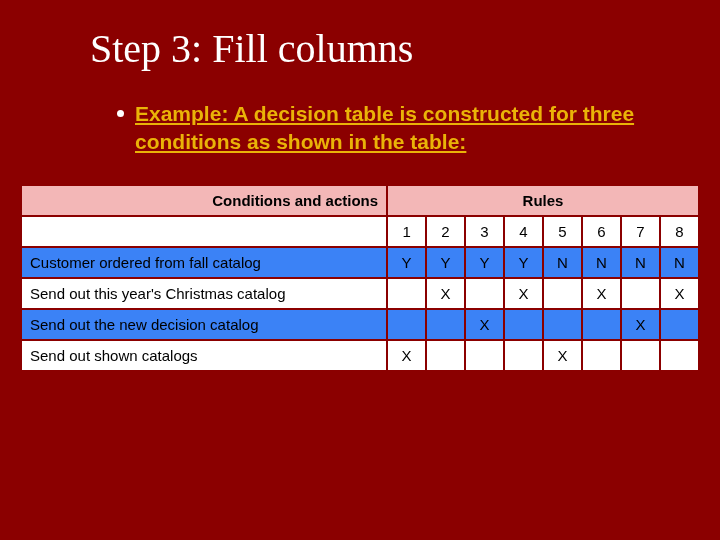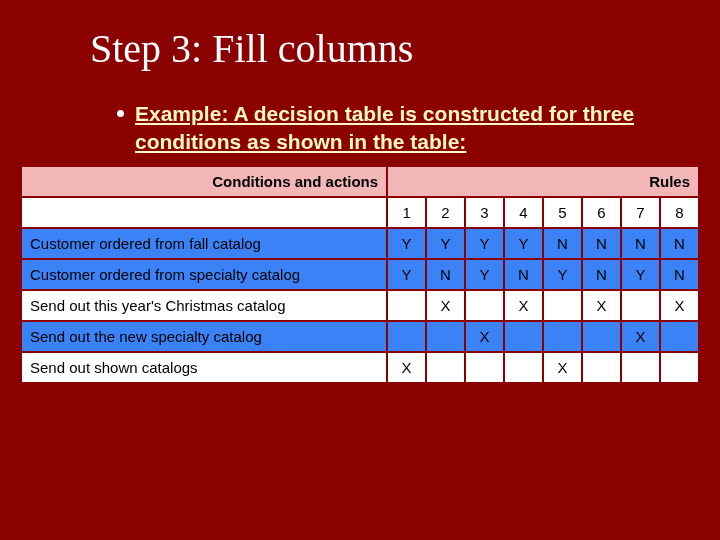--- a/index.html
+++ b/index.html
@@ -21,26 +21,26 @@
   }
   .title {
     color: #fff;
     font-family: Georgia, "Times New Roman", serif;
     font-size: 40px;
     font-weight: normal;
     text-align: left;
     margin: 0 0 28px 70px;
   }
   .subtitle {
-    color: #fef9c3;
+    color: #eab308;
     font-family: Verdana, Geneva, sans-serif;
     font-size: 21px;
     font-weight: bold;
     text-decoration: underline;
-    margin: 0 50px 8px 115px;
+    margin: 0 50px 27px 115px;
     line-height: 1.35;
     position: relative;
   }
   .bullet {
     position: absolute;
     left: -18px;
     top: 10px;
     width: 7px;
     height: 7px;
     border-radius: 50%;
@@ -80,21 +80,21 @@
 
   <p class="subtitle">
     <span class="bullet"></span>
     <span>Example: A decision table is constructed for three conditions as shown in the table:</span>
   </p>
 
   <table class="decision">
     <thead>
       <tr>
         <th class="label-col">Conditions and actions</th>
-        <th colspan="8" style="">Rules</th>
+        <th colspan="8" style="text-align:center">Rules</th>
       </tr>
     </thead>
     <tbody>
       <tr class="plain">
         <td class="label-col"></td>
         <td class="rule-cell">1</td>
         <td class="rule-cell">2</td>
         <td class="rule-cell">3</td>
         <td class="rule-cell">4</td>
         <td class="rule-cell">5</td>
@@ -107,44 +107,33 @@
           <td class="label-col">Customer ordered from fall catalog</td>
           <td class="rule-cell">Y</td>
           <td class="rule-cell">Y</td>
           <td class="rule-cell">Y</td>
           <td class="rule-cell">Y</td>
           <td class="rule-cell">N</td>
           <td class="rule-cell">N</td>
           <td class="rule-cell">N</td>
           <td class="rule-cell">N</td>
         </tr>
-        <tr class="alt">
-          <td class="label-col">Customer ordered from specialty catalog</td>
-          <td class="rule-cell">Y</td>
-          <td class="rule-cell">N</td>
-          <td class="rule-cell">Y</td>
-          <td class="rule-cell">N</td>
-          <td class="rule-cell">Y</td>
-          <td class="rule-cell">N</td>
-          <td class="rule-cell">Y</td>
-          <td class="rule-cell">N</td>
-        </tr>
         <tr class="plain">
           <td class="label-col">Send out this year's Christmas catalog</td>
           <td class="rule-cell"></td>
           <td class="rule-cell">X</td>
           <td class="rule-cell"></td>
           <td class="rule-cell">X</td>
           <td class="rule-cell"></td>
           <td class="rule-cell">X</td>
           <td class="rule-cell"></td>
           <td class="rule-cell">X</td>
         </tr>
         <tr class="alt">
-          <td class="label-col">Send out the new specialty catalog</td>
+          <td class="label-col">Send out the new decision catalog</td>
           <td class="rule-cell"></td>
           <td class="rule-cell"></td>
           <td class="rule-cell">X</td>
           <td class="rule-cell"></td>
           <td class="rule-cell"></td>
           <td class="rule-cell"></td>
           <td class="rule-cell">X</td>
           <td class="rule-cell"></td>
         </tr>
         <tr class="plain">

